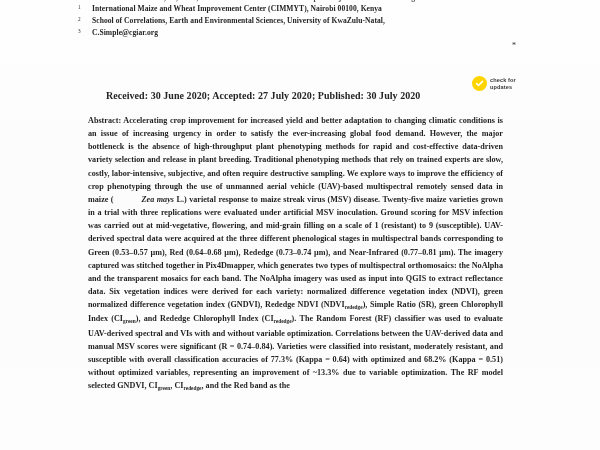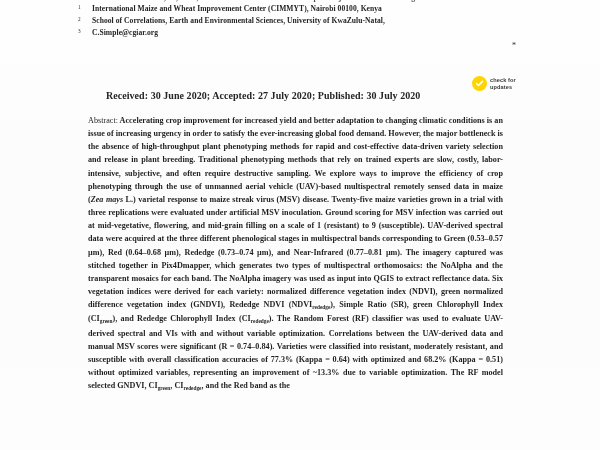--- a/index.html
+++ b/index.html
@@ -149,22 +149,22 @@
     left: 88px;
     top: 114px;
     width: 415px;
     font-size: 8.15px;
     line-height: 13.15px;
     color: #1f1f1f;
     text-align: justify;
     letter-spacing: .02px;
     font-weight: 600;
   }
-  .abstract b { font-weight: 400; }
-  .abstract i { font-style: italic; }
+  .abstract b { font-weight: 700; }
+  .abstract i { font-style: italic; padding-left: 28px; }
   .abstract sub {
     font-size: 5.3px;
     vertical-align: baseline;
     position: relative;
     top: 1.8px;
   }
   .abstract .tail {
     display: block;
     height: 8px;
     overflow: hidden;

